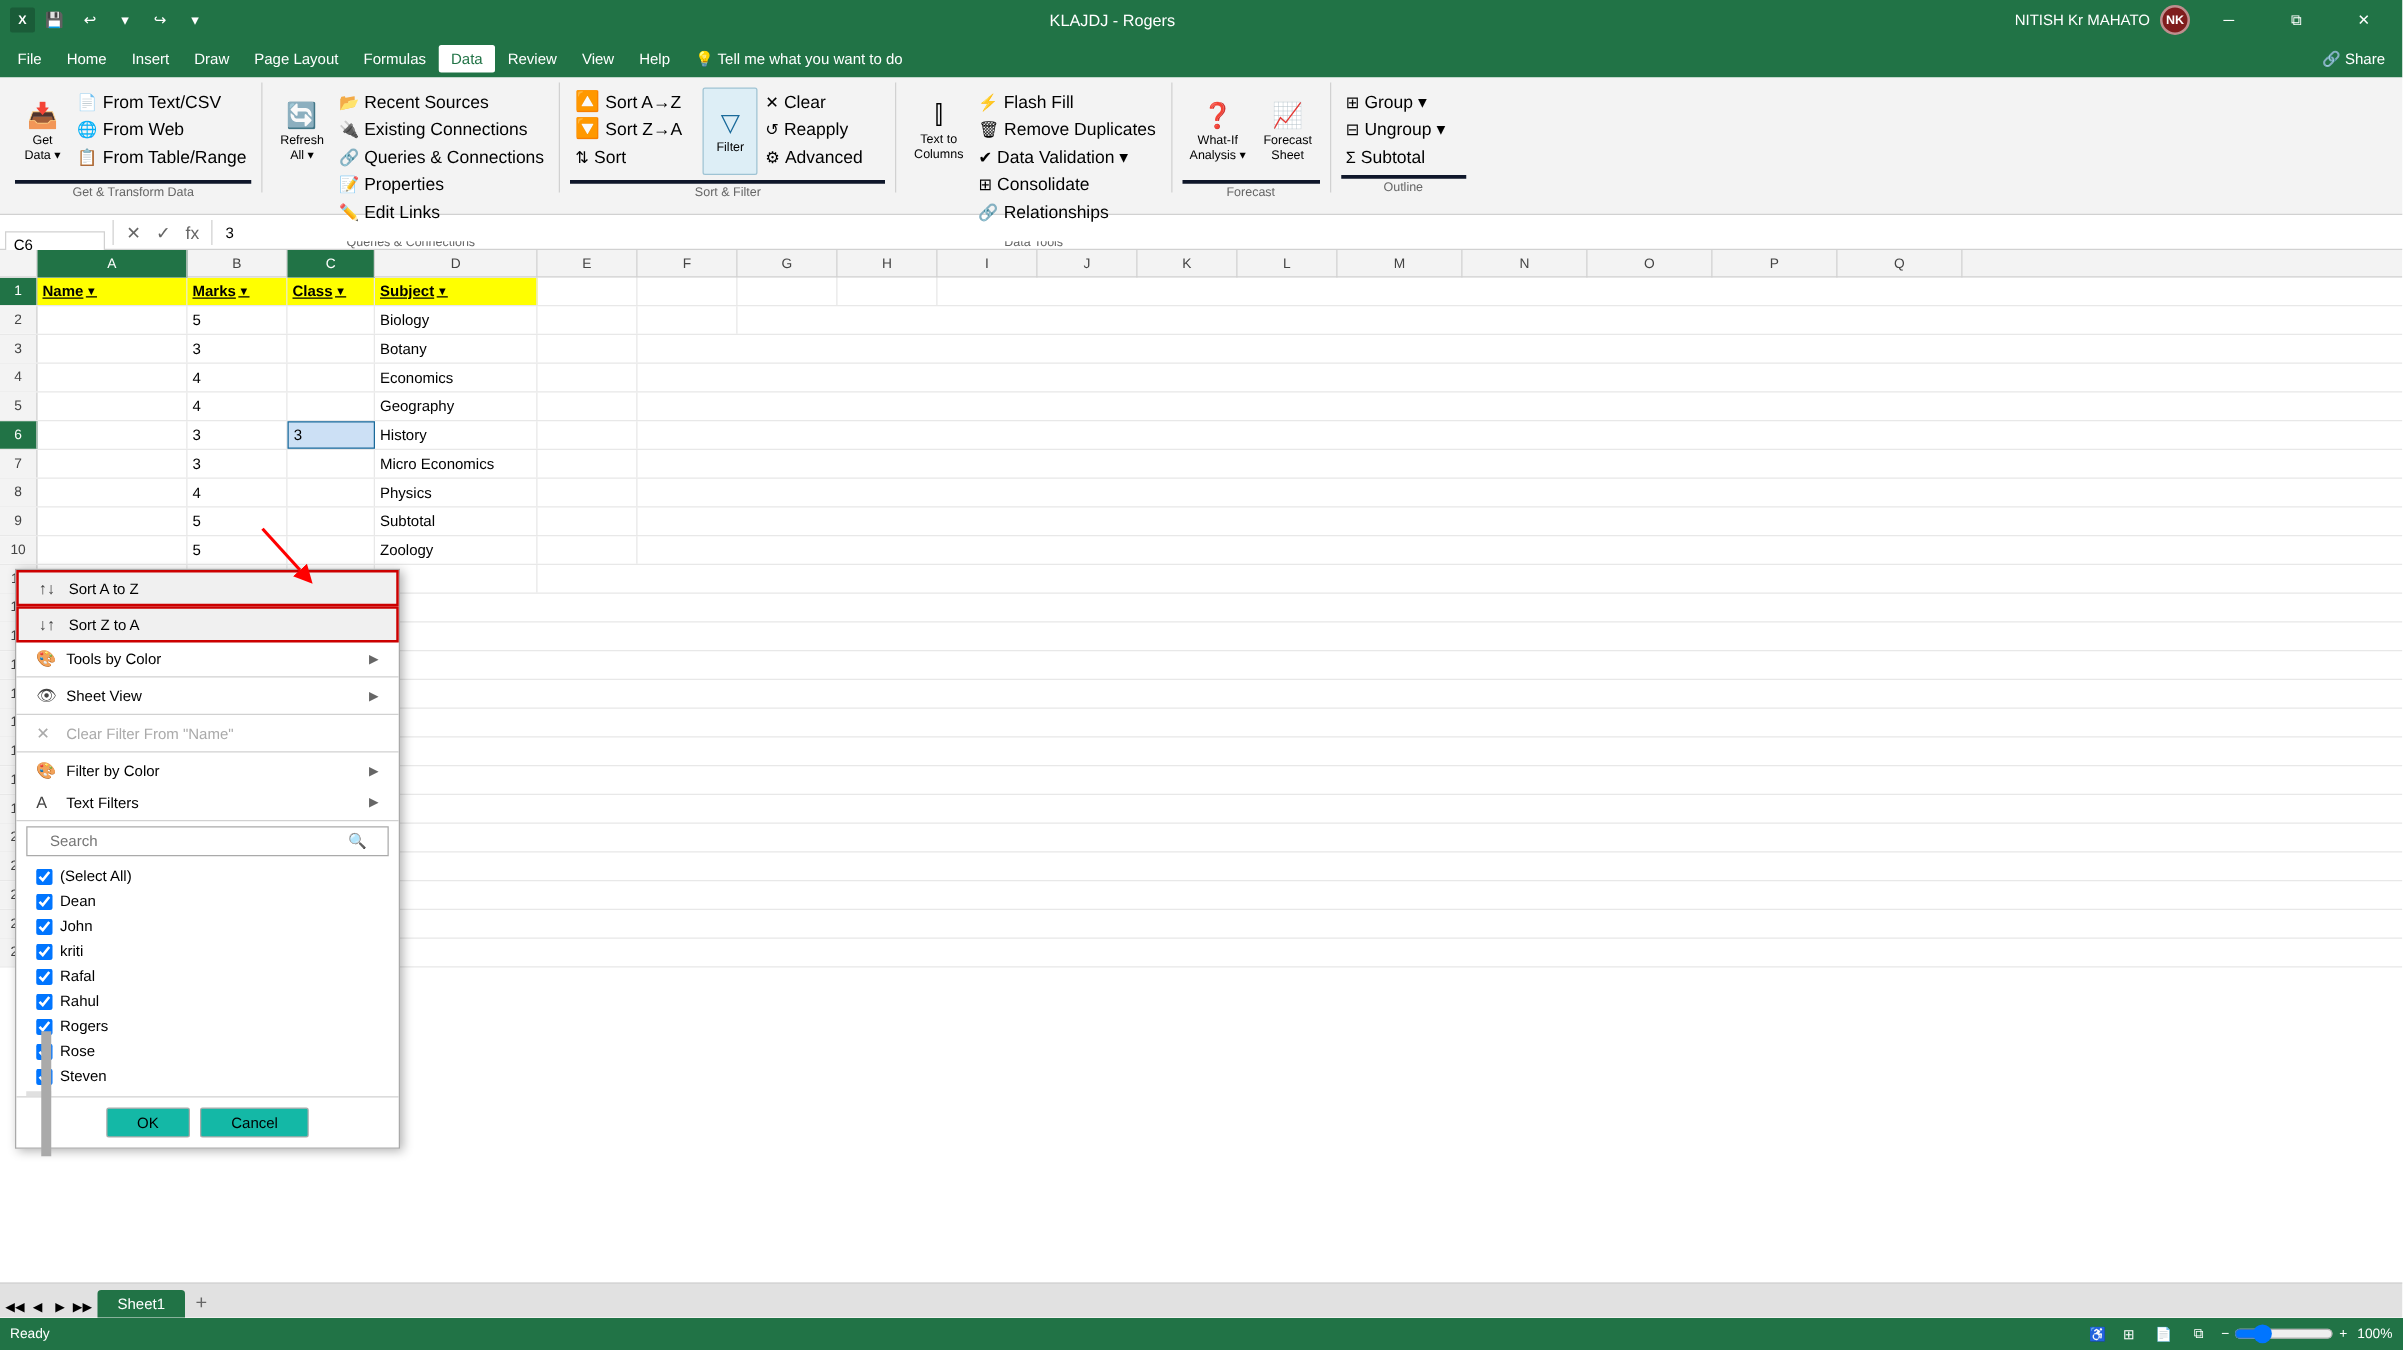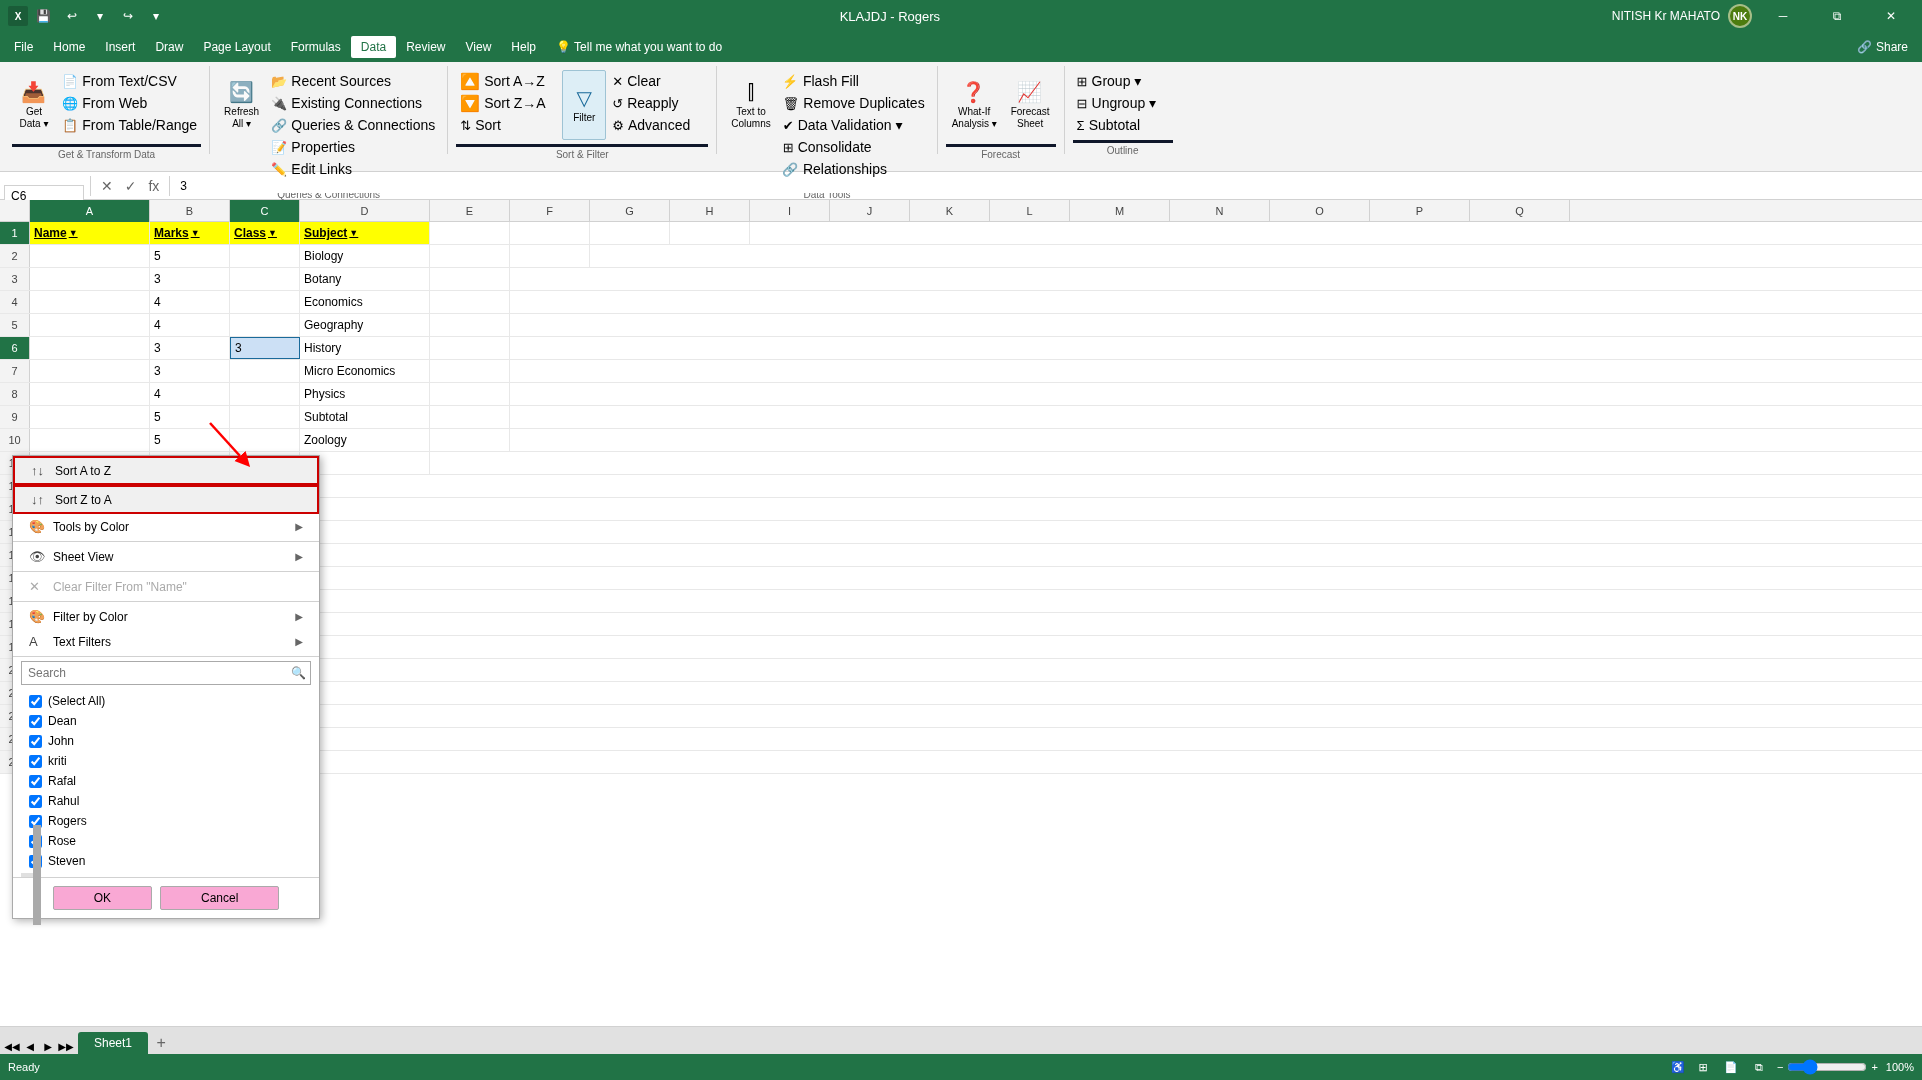--- a/index.html
+++ b/index.html
@@ -14,21 +14,21 @@
       justify-content: space-between;
       padding: 0 8px;
       color: white;
     }
     #title-bar .left { display: flex; align-items: center; gap: 4px; }
     #title-bar .center { font-size: 13px; font-weight: 500; }
     #title-bar .right { display: flex; align-items: center; gap: 8px; font-size: 12px; }
     #title-bar .win-btn { width: 46px; height: 32px; display: flex; align-items: center; justify-content: center; cursor: pointer; }
     .title-icon { width: 20px; height: 20px; background: #1a5c38; border-radius: 2px; display: flex; align-items: center; justify-content: center; font-size: 10px; color: white; font-weight: bold; }
     .qat-btn { width: 24px; height: 24px; display: flex; align-items: center; justify-content: center; cursor: pointer; border-radius: 2px; }
-    .user-avatar { background: #4d7c0f; border: 2px solid rgba(255,255,255,0.5); border-radius: 50%; width: 24px; height: 24px; display: flex; align-items: center; justify-content: center; font-size: 10px; font-weight: bold; }
+    .user-avatar { background: #7f1d1d; border: 2px solid rgba(255,255,255,0.5); border-radius: 50%; width: 24px; height: 24px; display: flex; align-items: center; justify-content: center; font-size: 10px; font-weight: bold; }
 
     
     #menu-bar {
       height: 30px;
       background: #217346;
       display: flex;
       align-items: center;
       padding: 0 4px;
       color: white;
     }
@@ -253,21 +253,21 @@
       cursor: pointer;
     }
     .filter-menu-item .menu-icon { font-size: 13px; color: #444; width: 18px; }
     .filter-menu-separator { height: 1px; background: #d1d1d1; margin: 2px 0; }
     .filter-submenu-arrow { margin-left: auto; font-size: 10px; color: #666; }
     .filter-search-box {
       margin: 4px 8px;
       display: flex;
       align-items: center;
       border: 1px solid #aaa;
-      padding: 2px 4px;
+      padding: 2px 16px;
     }
     .filter-search-input {
       border: none;
       outline: none;
       flex: 1;
       font-size: 12px;
       padding: 2px;
     }
     .filter-search-icon { font-size: 12px; color: #666; }
     .filter-list {
@@ -284,23 +284,23 @@
     }
     .filter-list-item input[type=checkbox] { cursor: pointer; }
     .filter-buttons {
       display: flex;
       justify-content: center;
       gap: 8px;
       padding: 8px;
       border-top: 1px solid #d1d1d1;
     }
     .filter-ok-btn, .filter-cancel-btn {
-      padding: 4px 40px;
+      padding: 4px 24px;
       border: 1px solid #aaa;
-      background: #f9a8d4;
+      background: #14b8a6;
       cursor: pointer;
       font-size: 12px;
       border-radius: 2px;
     }
     .sort-highlighted {
       background: #f0f0f0;
       border: 2px solid #cc0000;
     }
 
     

